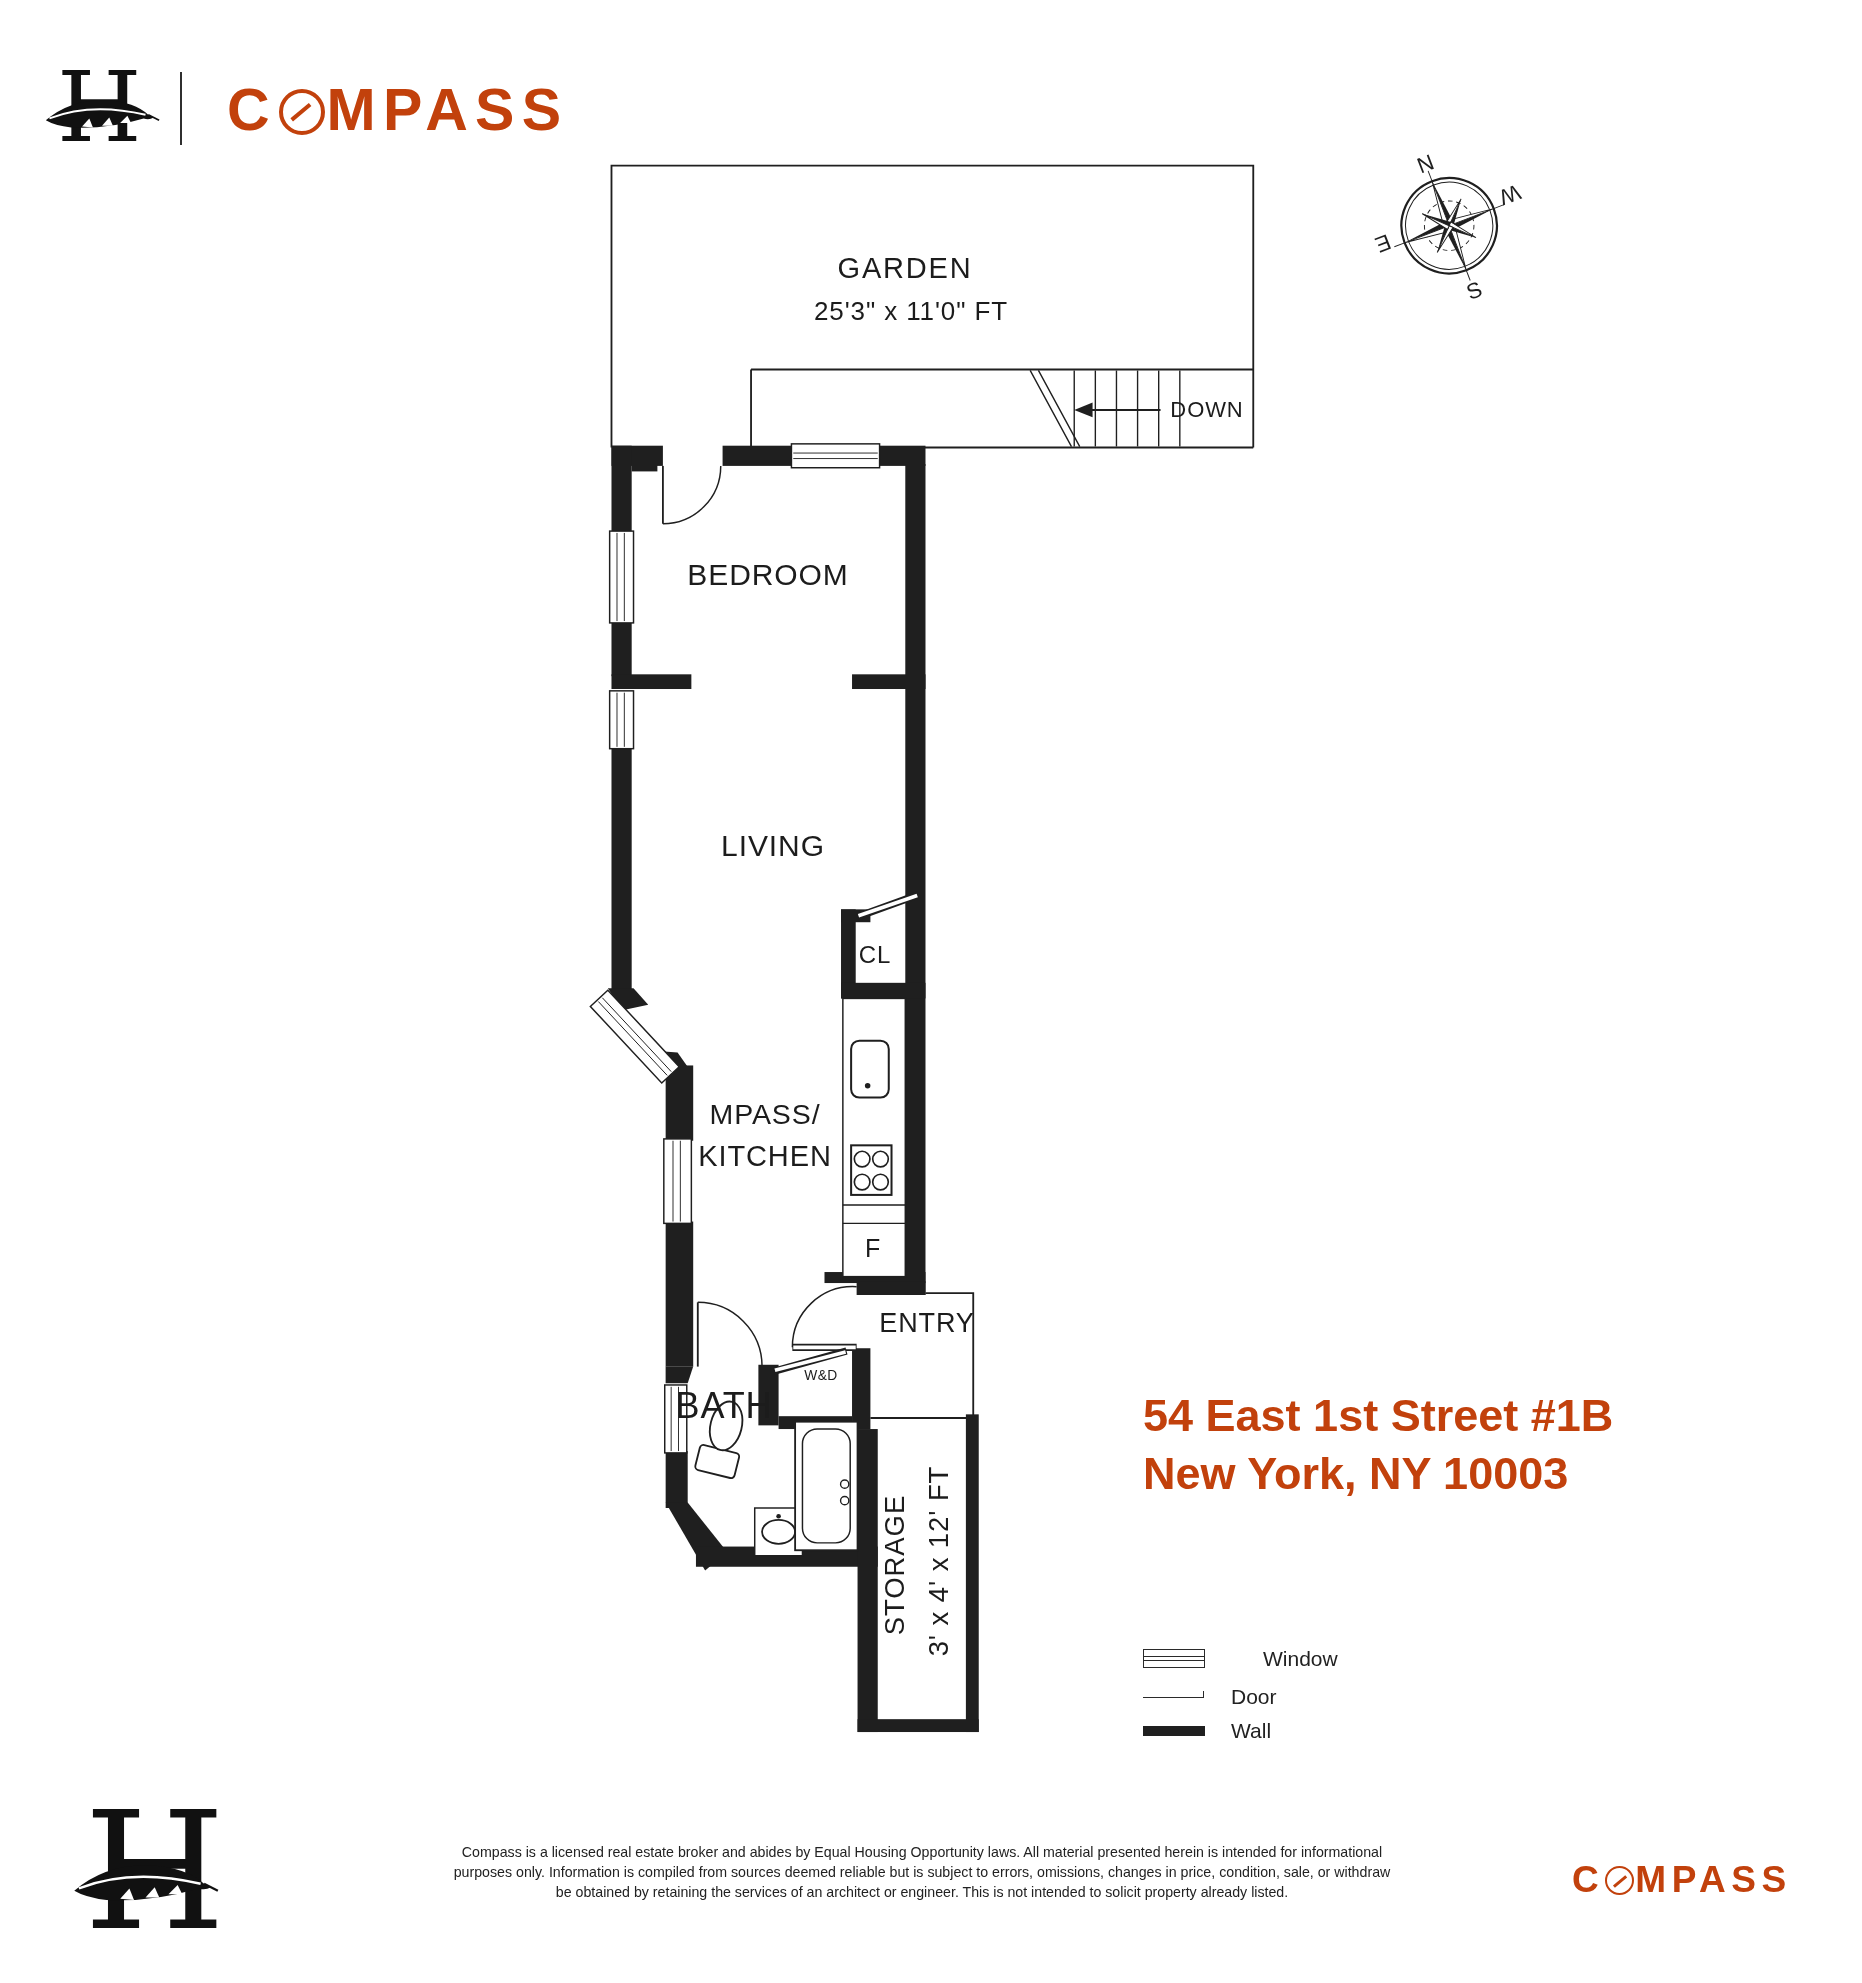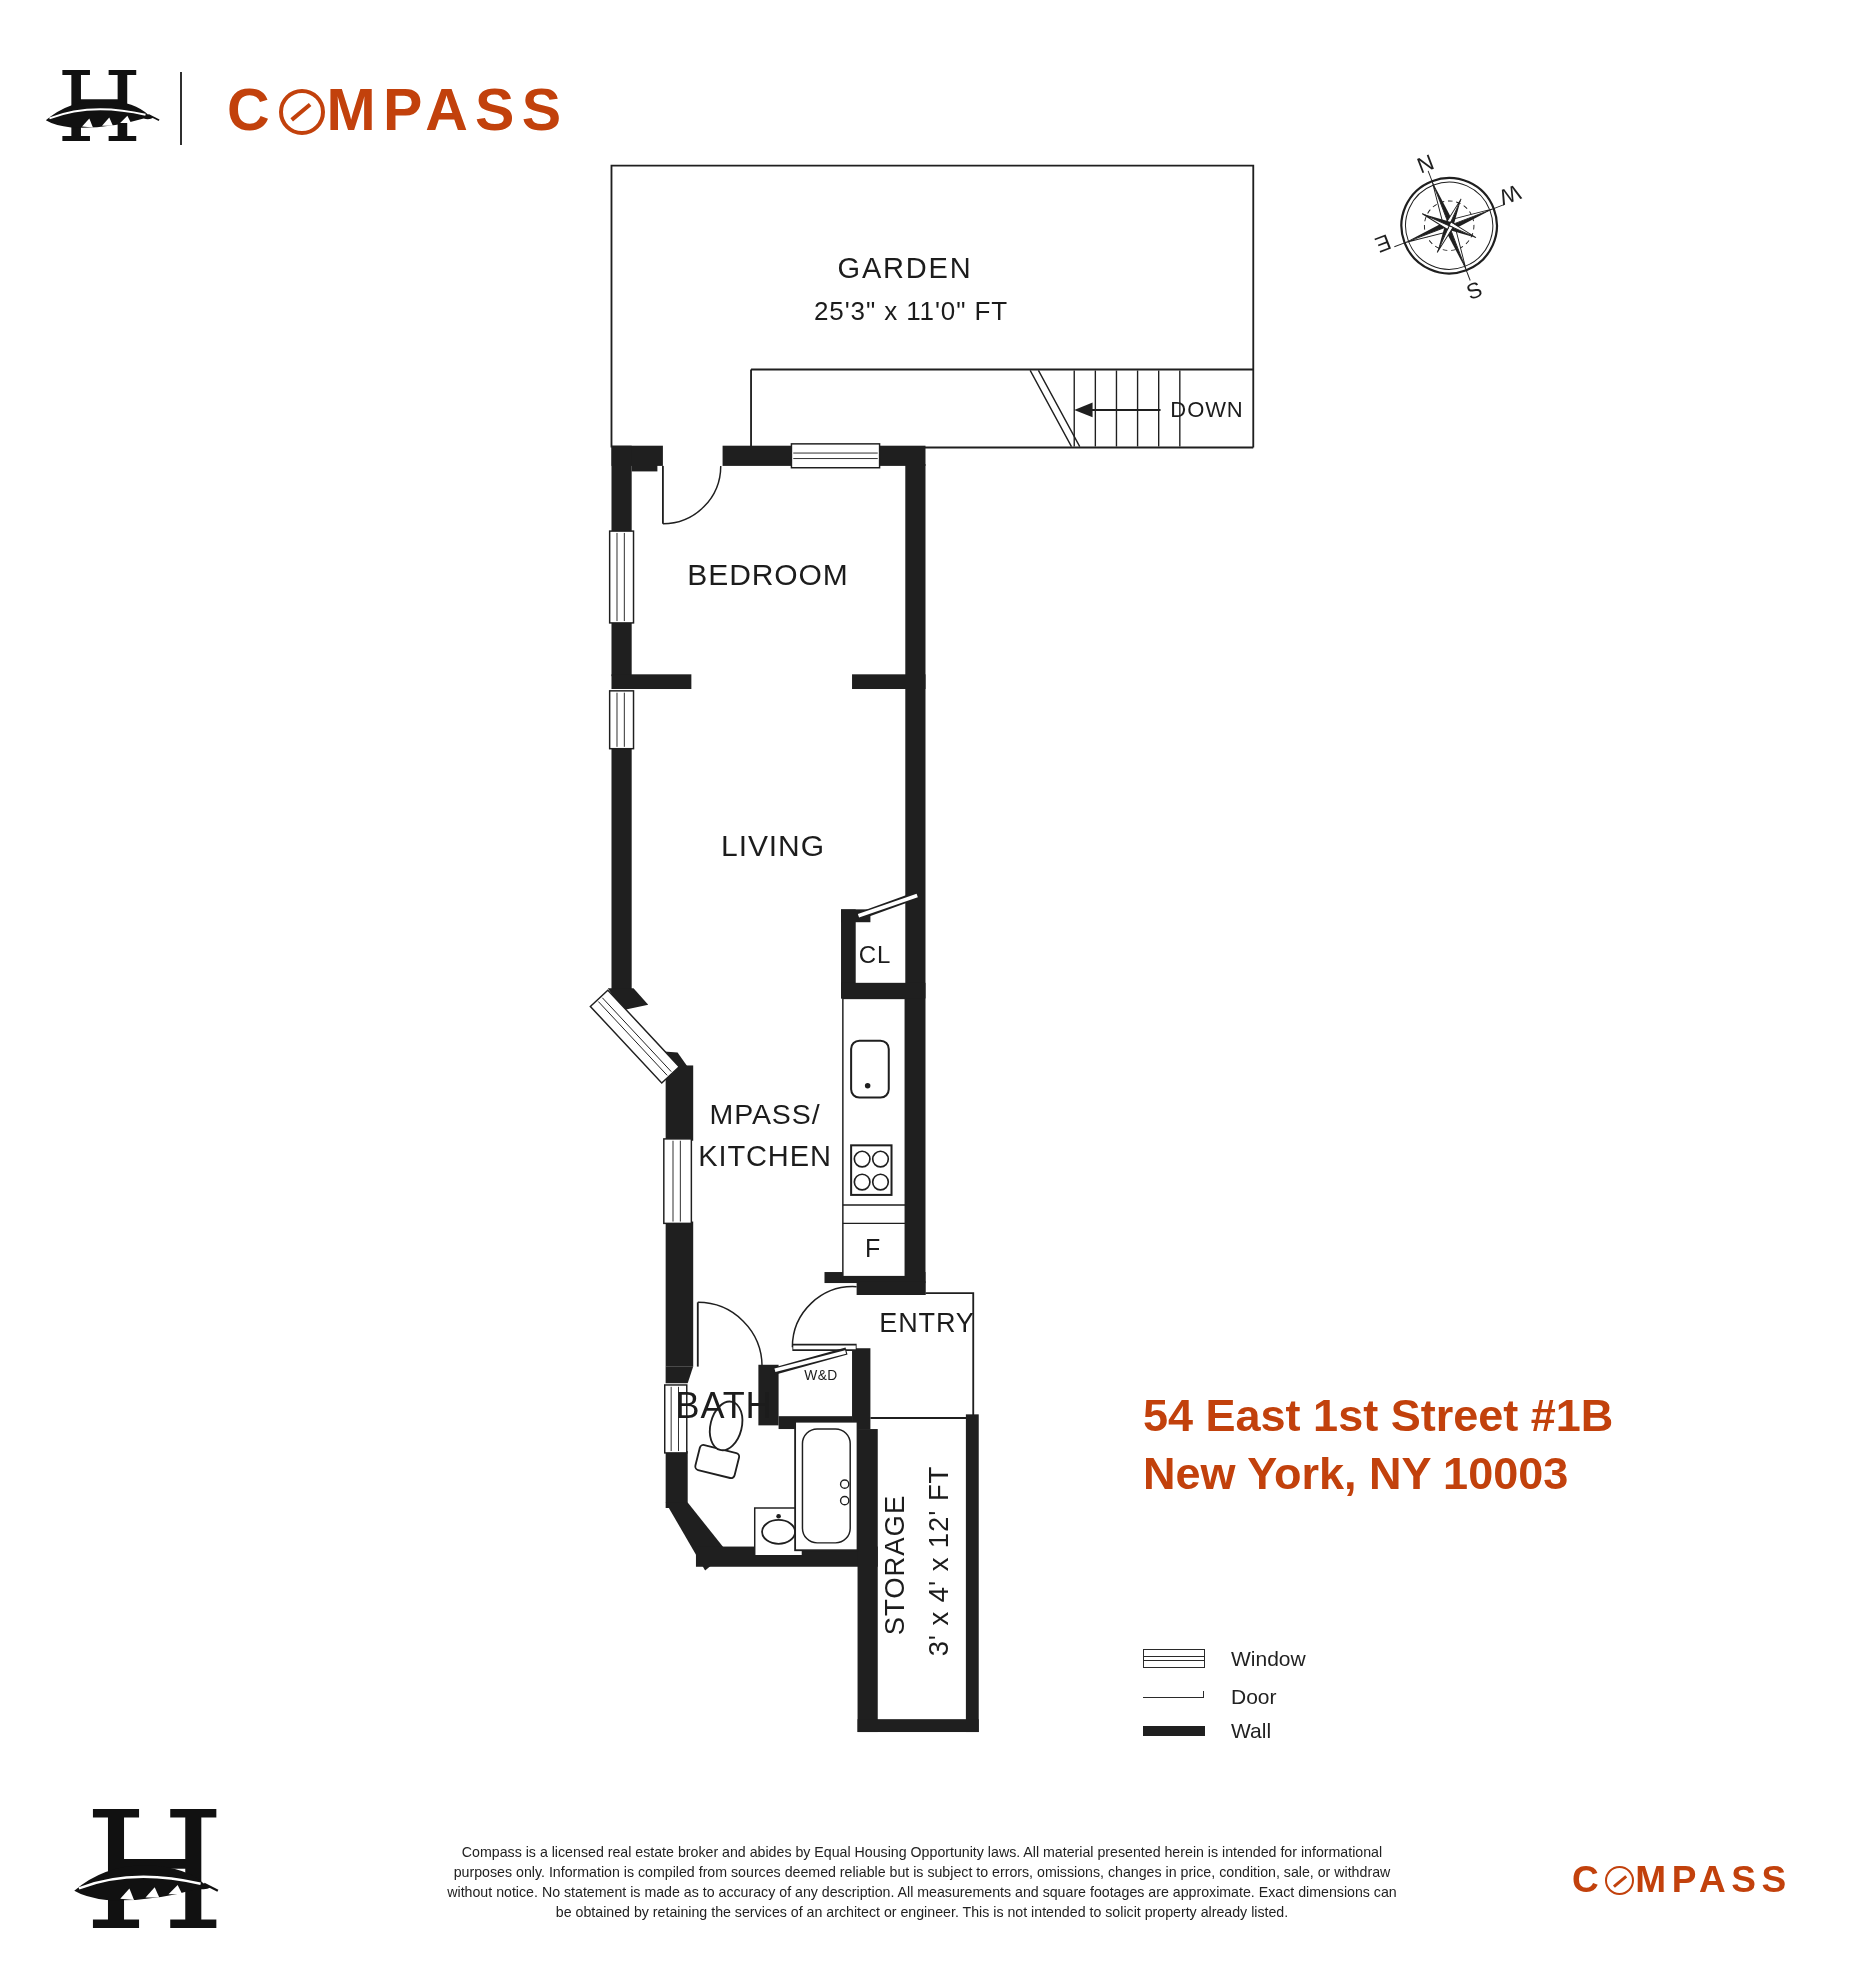--- a/index.html
+++ b/index.html
@@ -244,21 +244,21 @@
   <div class="lbl rot" style="left:895px;top:1565px;font-size:27.5px;">STORAGE</div>
   <div class="lbl rot" style="left:939px;top:1561px;font-size:27.5px;">3' x 4' x 12' FT</div>
 
   <div class="addr">
     <div>54 East 1st Street #1B</div>
     <div>New York, NY 10003</div>
   </div>
 
   <div>
     <div class="leg-win" style="left:1143px;top:1649px;width:62px;height:19px;"></div>
-    <div class="leg-lbl" style="top:1659px;">Window</div>
+    <div class="leg-lbl" style="top:1659px;margin-left:32px;">Window</div>
     <div class="leg-door" style="left:1143px;top:1697px;width:61px;"></div>
     <div class="leg-lbl" style="top:1697px;">Door</div>
     <div class="leg-wall" style="left:1143px;top:1726px;width:62px;height:10px;"></div>
     <div class="leg-lbl" style="top:1731px;">Wall</div>
   </div>
 
   <div class="hmono" style="left:57px;top:59px;font-size:97px;">H</div>
   <svg class="abs" style="left:44px;top:92px;" width="116" height="42" viewBox="0 0 128 44">
     <path d="M2,30 Q30,6 70,8 Q100,10 115,24 L121,27 Q116,30 110,28 Q70,40 30,38 Q12,36 2,30 Z" fill="#111"></path>
     <path d="M6,28 Q52,10 112,24" stroke="#fff" stroke-width="2.2" fill="none"></path>
@@ -276,20 +276,19 @@
     <path d="M6,28 Q52,10 112,24" stroke="#fff" stroke-width="2.2" fill="none"></path>
     <polygon points="42,37 50,28 54,38" fill="#fff"></polygon>
     <polygon points="64,36 72,27 76,36" fill="#fff"></polygon>
     <polygon points="84,33 92,25 96,33" fill="#fff"></polygon>
     <path d="M115,24 L127,30" stroke="#111" stroke-width="2" fill="none"></path>
   </svg>
 
   <div class="foot">
     <div>Compass is a licensed real estate broker and abides by Equal Housing Opportunity laws. All material presented herein is intended for informational</div>
     <div>purposes only. Information is compiled from sources deemed reliable but is subject to errors, omissions, changes in price, condition, sale, or withdraw</div>
-    <div>without notice. No statement is made as to accuracy of any description. All measurements and square footages are approximate. Exact dimensions can</div>
     <div>be obtained by retaining the services of an architect or engineer. This is not intended to solicit property already listed.</div>
   </div>
 
   <div class="cmp" style="left:1572px;top:1861px;font-size:37px;letter-spacing:5.5px;"><span>C</span><span class="o"></span><span>MPASS</span></div>
 
 </div>
 
 
 </body></html>

